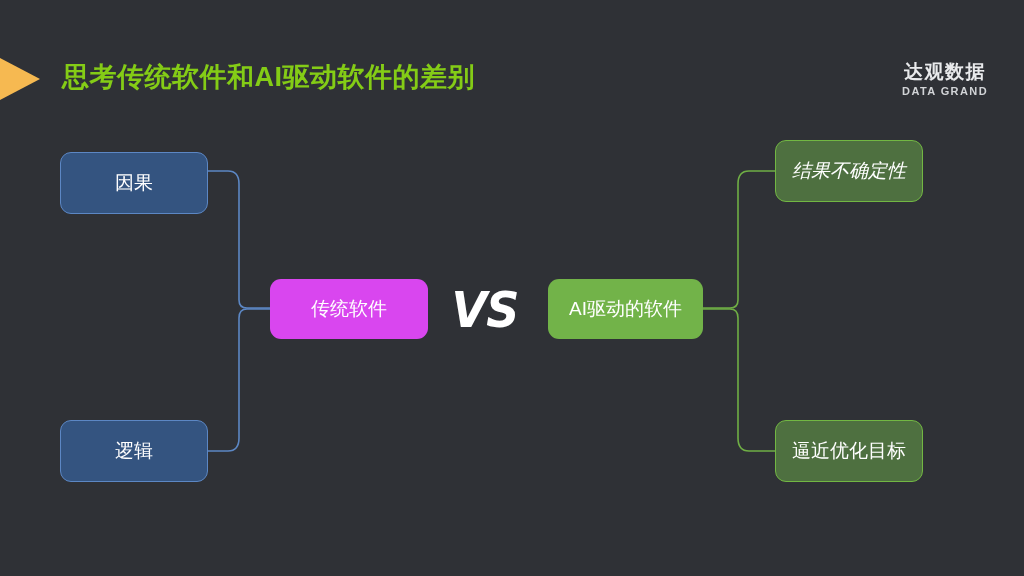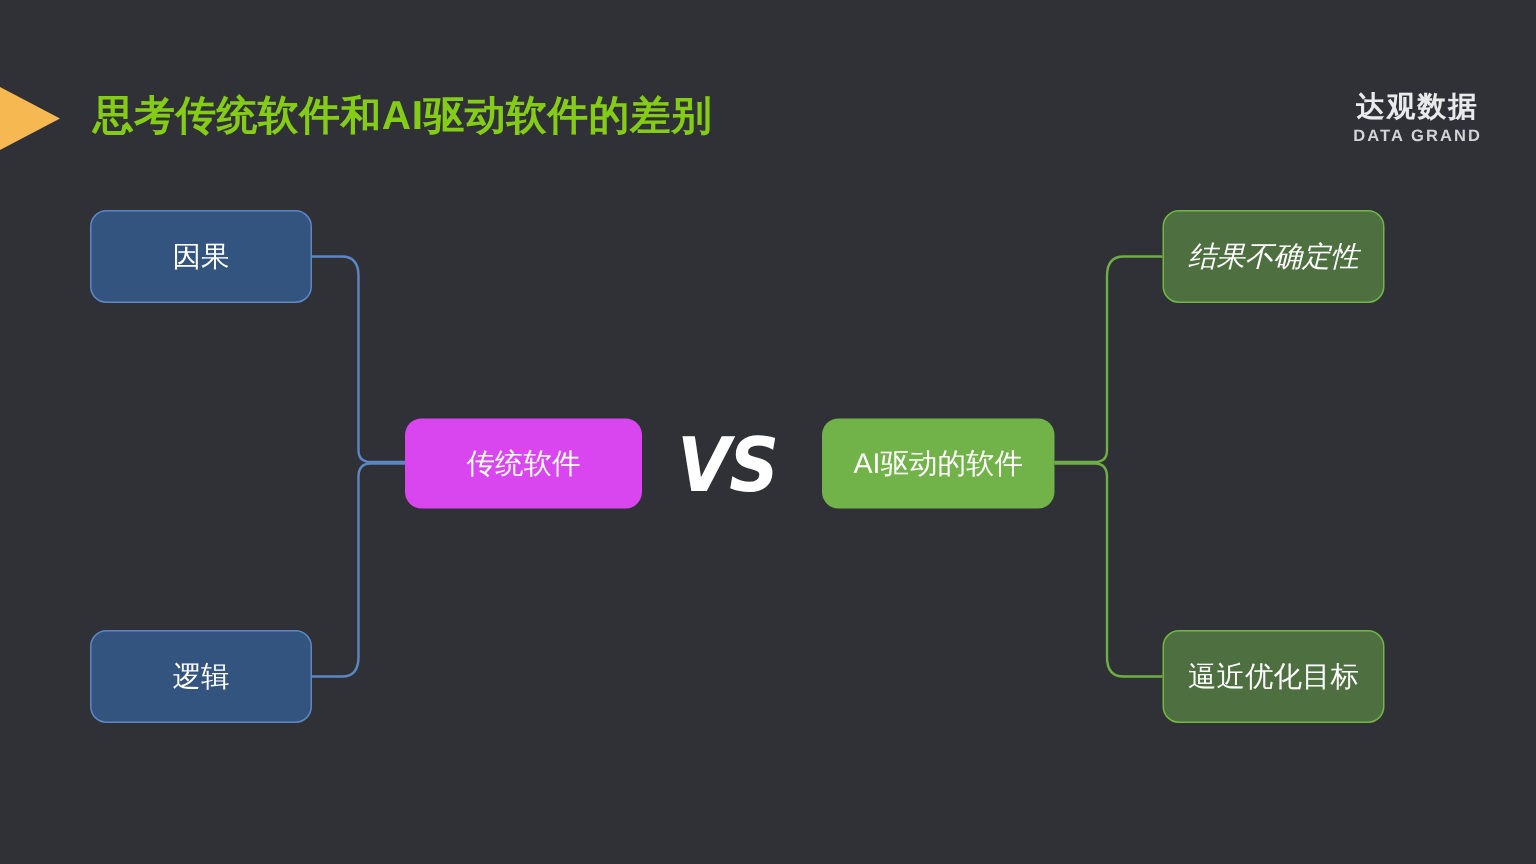--- a/index.html
+++ b/index.html
@@ -57,21 +57,21 @@
     font-size:19px;
     border-width:1.5px; border-style:solid;
   }
   .node.outer.blue  { background:#345480; border-color:#5c87c4; }
   .node.outer.green { background:#4e7040; border-color:#72b743; }
 
   .node.center { height:60px; font-size:19px; border:none; }
   .node.center.blue  { background:#d946ef; }
   .node.center.green { background:#72b349; }
 
-  #node-cause   { left:60px;  top:140px; }
+  #node-cause   { left:60px;  top:152px; }
   #node-logic   { left:60px;  top:420px; }
   #node-uncertain { left:775px; top:140px;font-style:italic; }
   #node-optimize  { left:775px; top:420px; }
 
   #node-traditional { left:270px; top:279px; width:158px; }
   #node-ai          { left:548px; top:279px; width:155px; }
 
   #vs-label {
     position:absolute; left:449px; top:281px;
     width:72px; height:58px;

